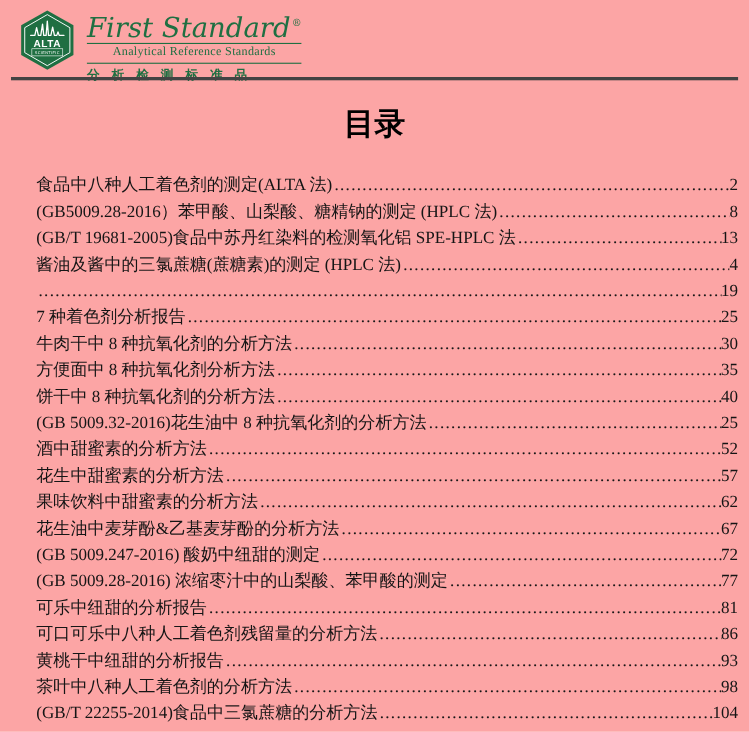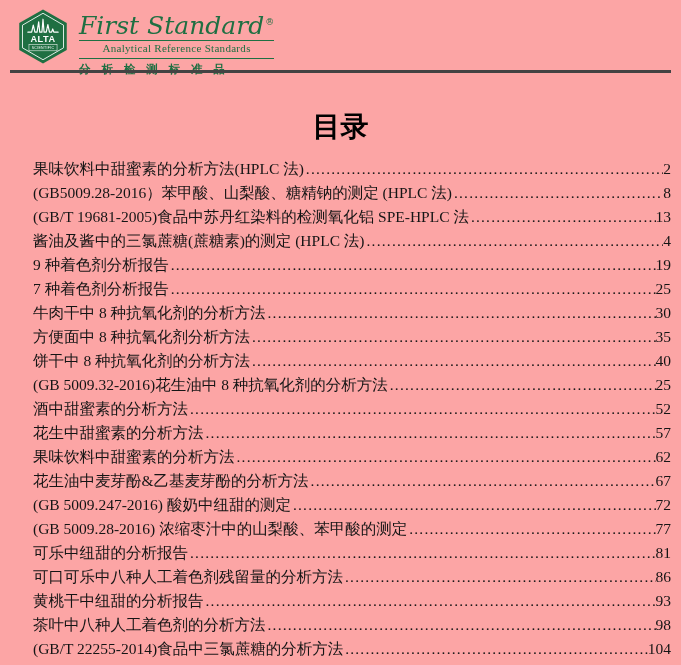--- a/index.html
+++ b/index.html
@@ -25,21 +25,21 @@
   .brand-block { margin-left: 9px; padding-top: 1px; }
   .brand-name { color: #1f6f42; font-family: "DejaVu Serif", serif; font-style: italic; font-weight: normal; font-size: 25px; line-height: 27px; white-space: nowrap; }
   .reg { font-size: 9px; margin-left: 1px; font-style: normal; }
   .brand-sub-en { margin-top: 1px; border-top: 1.5px solid #1f6f42; border-bottom: 1.5px solid #1f6f42; color: #1f6f42; font-size: 11px; padding: 1px 6px 4px; text-align: center; letter-spacing: 0.3px; white-space: nowrap; }
   .brand-sub-zh { color: #1f6f42; font-size: 11.5px; text-align: left; letter-spacing: 4px; margin-top: 3px; font-weight: bold; white-space: nowrap; }
 
   
   .rule { position: absolute; top: 70px; left: 10px; width: 661px; height: 2.5px; background: #434343; }
 
   
-  .doc-title { position: absolute; top: 108px; left: 0; width: 100%; margin: 0; text-align: center; font-size: 28px; font-weight: 700; color: #000000; }
+  .doc-title { position: absolute; top: 94px; left: 0; width: 100%; margin: 0; text-align: center; font-size: 28px; font-weight: 700; color: #000000; }
 
   
   .toc { position: absolute; top: 157px; left: 33px; width: 638px; }
   .toc-entry { display: flex; align-items: baseline; height: 24px; line-height: 24px; font-size: 15.5px; color: #151515; }
   .toc-title { white-space: nowrap; flex: none; }
   .toc-dots { flex: 1 1 auto; overflow: hidden; white-space: nowrap; letter-spacing: 1.2px; padding: 0 1px 0 2px; }
   .toc-page { flex: none; white-space: nowrap; }
 </style>
 </head>
 <body>
@@ -62,41 +62,40 @@
       <div class="brand-sub-zh">分 析 检 测 标 准 品</div>
     </div>
   </header>
 
   <div class="rule"></div>
 
   <h1 class="doc-title">目录</h1>
 
   <main class="toc">
       <div class="toc-entry">
-        <span class="toc-title">果味饮料中甜蜜素的分析方法(HPLC 法)</span>
+        <span class="toc-title">食品中八种人工着色剂的测定(ALTA 法)</span>
         <span class="toc-dots">....................................................................................................................................................................................................................................................................</span>
         <span class="toc-page">2</span>
       </div>
       <div class="toc-entry">
         <span class="toc-title">(GB5009.28-2016）苯甲酸、山梨酸、糖精钠的测定 (HPLC 法)</span>
         <span class="toc-dots">....................................................................................................................................................................................................................................................................</span>
         <span class="toc-page">8</span>
       </div>
       <div class="toc-entry">
         <span class="toc-title">(GB/T 19681-2005)食品中苏丹红染料的检测氧化铝 SPE-HPLC 法</span>
         <span class="toc-dots">....................................................................................................................................................................................................................................................................</span>
         <span class="toc-page">13</span>
       </div>
       <div class="toc-entry">
         <span class="toc-title">酱油及酱中的三氯蔗糖(蔗糖素)的测定 (HPLC 法)</span>
         <span class="toc-dots">....................................................................................................................................................................................................................................................................</span>
         <span class="toc-page">4</span>
       </div>
       <div class="toc-entry">
-        <span class="toc-title">9 种着色剂分析报告</span>
         <span class="toc-dots">....................................................................................................................................................................................................................................................................</span>
         <span class="toc-page">19</span>
       </div>
       <div class="toc-entry">
         <span class="toc-title">7 种着色剂分析报告</span>
         <span class="toc-dots">....................................................................................................................................................................................................................................................................</span>
         <span class="toc-page">25</span>
       </div>
       <div class="toc-entry">
         <span class="toc-title">牛肉干中 8 种抗氧化剂的分析方法</span>

